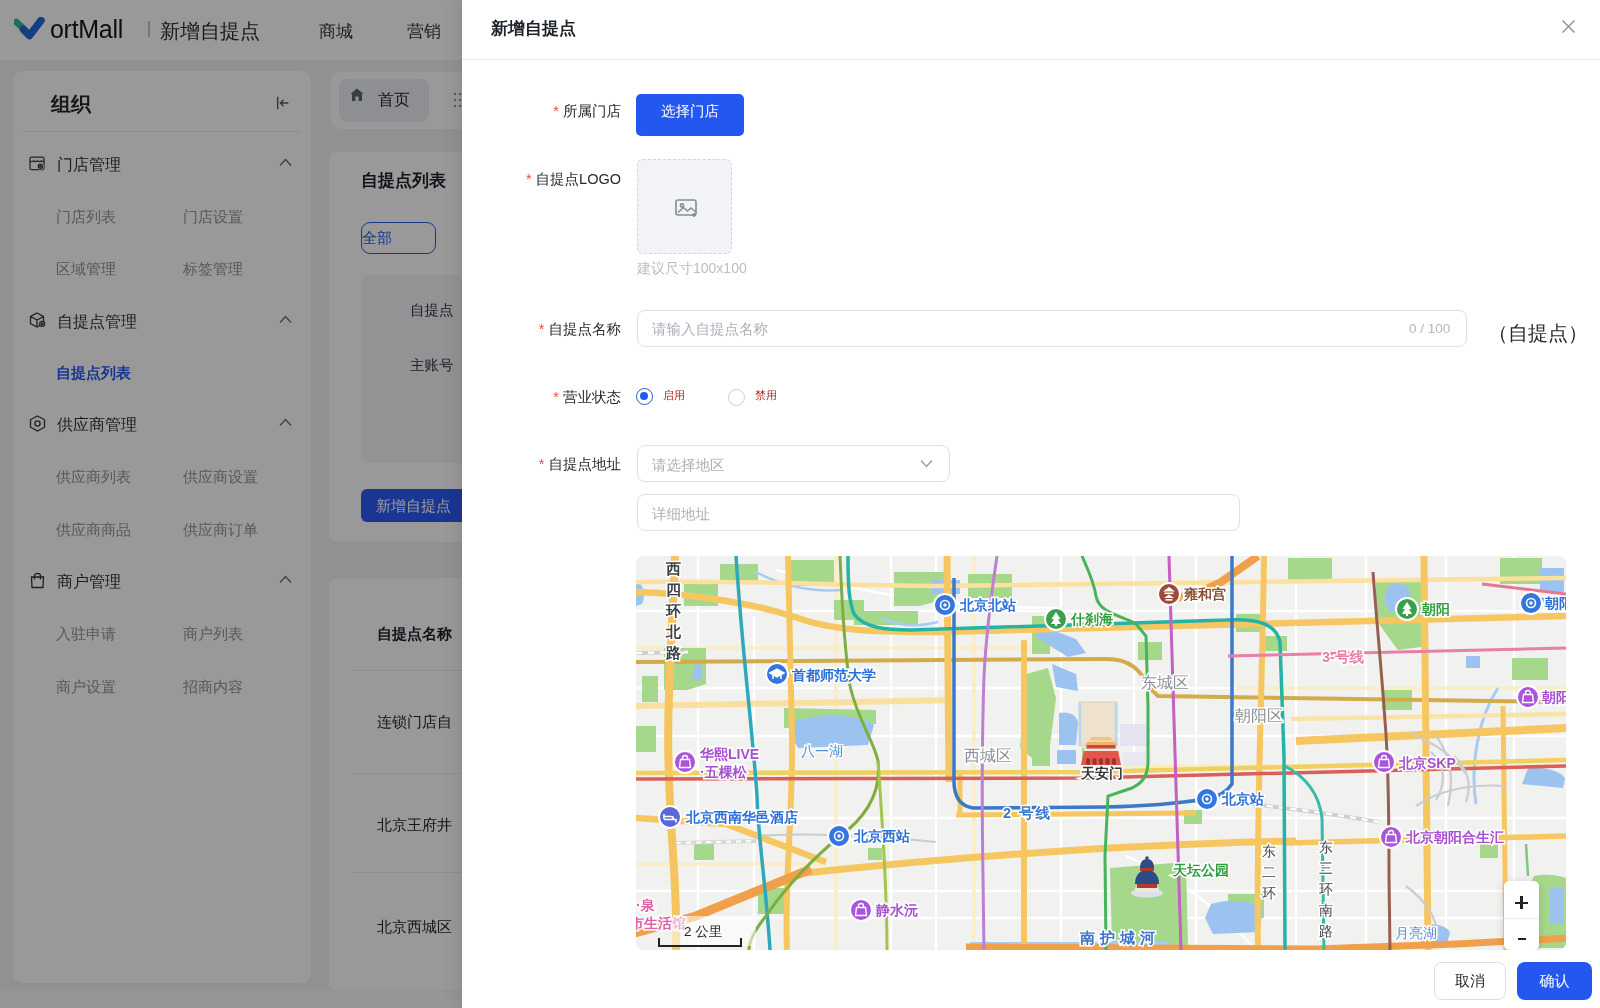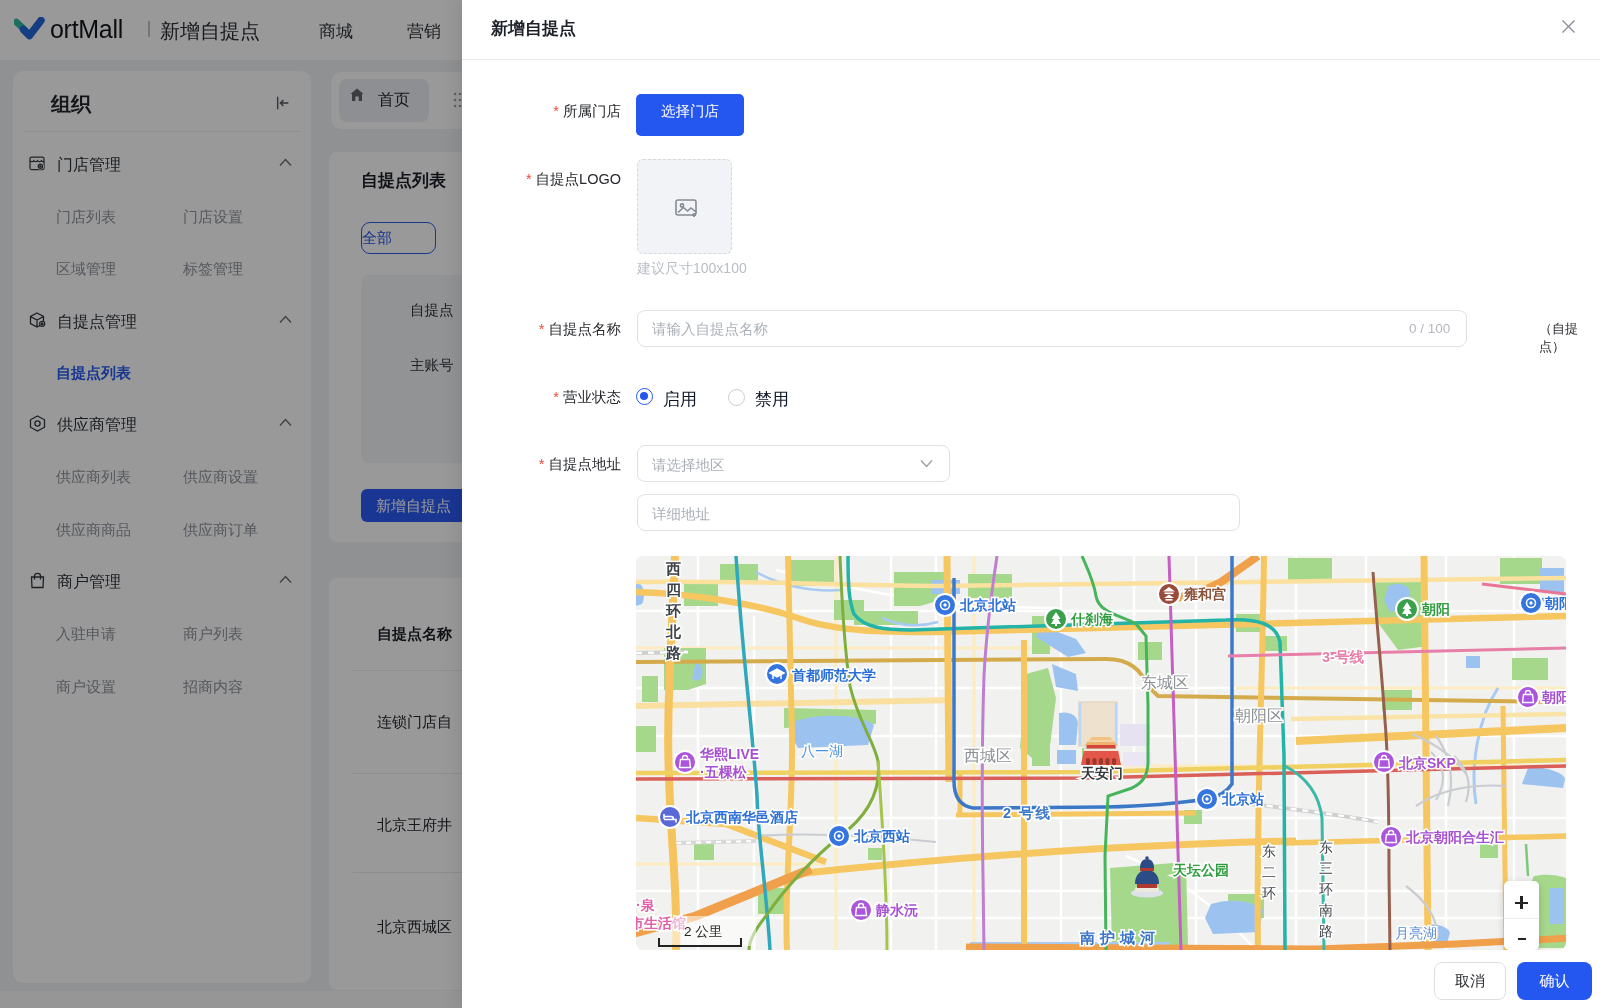--- a/index.html
+++ b/index.html
@@ -53,27 +53,27 @@
   .flab { position:absolute; left:49px; width:110px; font-size:14.5px; color:#26282c; text-align:right; }
 
   #btn-pick { position:absolute; left:174px; top:94px; width:108px; height:42px; background:#2456f0; border-radius:5px; color:#fff; font-size:14.5px; text-align:center; line-height:34px; }
 
   #upload { position:absolute; left:175px; top:159px; width:95px; height:95px; background:#f2f3f6; border:1.5px dashed #d4d7dd; border-radius:6px; }
   #upload-hint { position:absolute; left:175px; top:260px; font-size:14px; color:#b9bec6; }
 
   .tinput { position:absolute; border:1px solid #dee1e6; border-radius:8px; background:#fff; }
   .ph { position:absolute; font-size:14.5px; color:#aab0b8; }
   #counter { position:absolute; left:947px; top:321px; font-size:13.5px; color:#b3b8bf; }
-  #name-extra { position:absolute; left:1077px; top:320px; font-size:13px; color:#26282c; }
+  #name-extra { position:absolute; left:1026px; top:320px; font-size:20px; color:#26282c; }
 
   .radio-o { position:absolute; width:17px; height:17px; border-radius:50%; }
   #radio1 { left:174px; top:388px; border:1.8px solid #2456f0; background:#fff; }
   #radio1::after { content:""; position:absolute; left:2.8px; top:2.8px; width:8px; height:8px; background:#2456f0; border-radius:50%;}
   #radio2 { left:266px; top:389px; border:1px solid #c8ccd2; background:#fff; }
-  .rlab { position:absolute; top:388px; font-size:17px; color:#0f172a; }
+  .rlab { position:absolute; top:388px; font-size:11px; color:#b91c1c; }
 
   #mapbox { position:absolute; left:174px; top:556px; width:930px; height:394px; border-radius:8px; overflow:hidden; background:#f0f1ee; }
 
   #layerpanel { position:absolute; left:973px; top:579px; width:104px; height:121px; background:#fff; border-radius:3px; box-shadow:0 2px 10px rgba(0,0,0,0.18); }
   .lp-radio { position:absolute; width:13px; height:13px; border-radius:50%; background:#fff; }
   .lp-check { position:absolute; width:13px; height:13px; border-radius:3px; border:1.6px solid #55595f; background:#fff; }
   .lp-text { position:absolute; font-size:15px; color:#26282c; }
 
   #zoompanel { position:absolute; left:1042px; top:881px; width:35px; height:69px; background:#fff; border-radius:5px; box-shadow:0 2px 8px rgba(0,0,0,0.18); }
 

